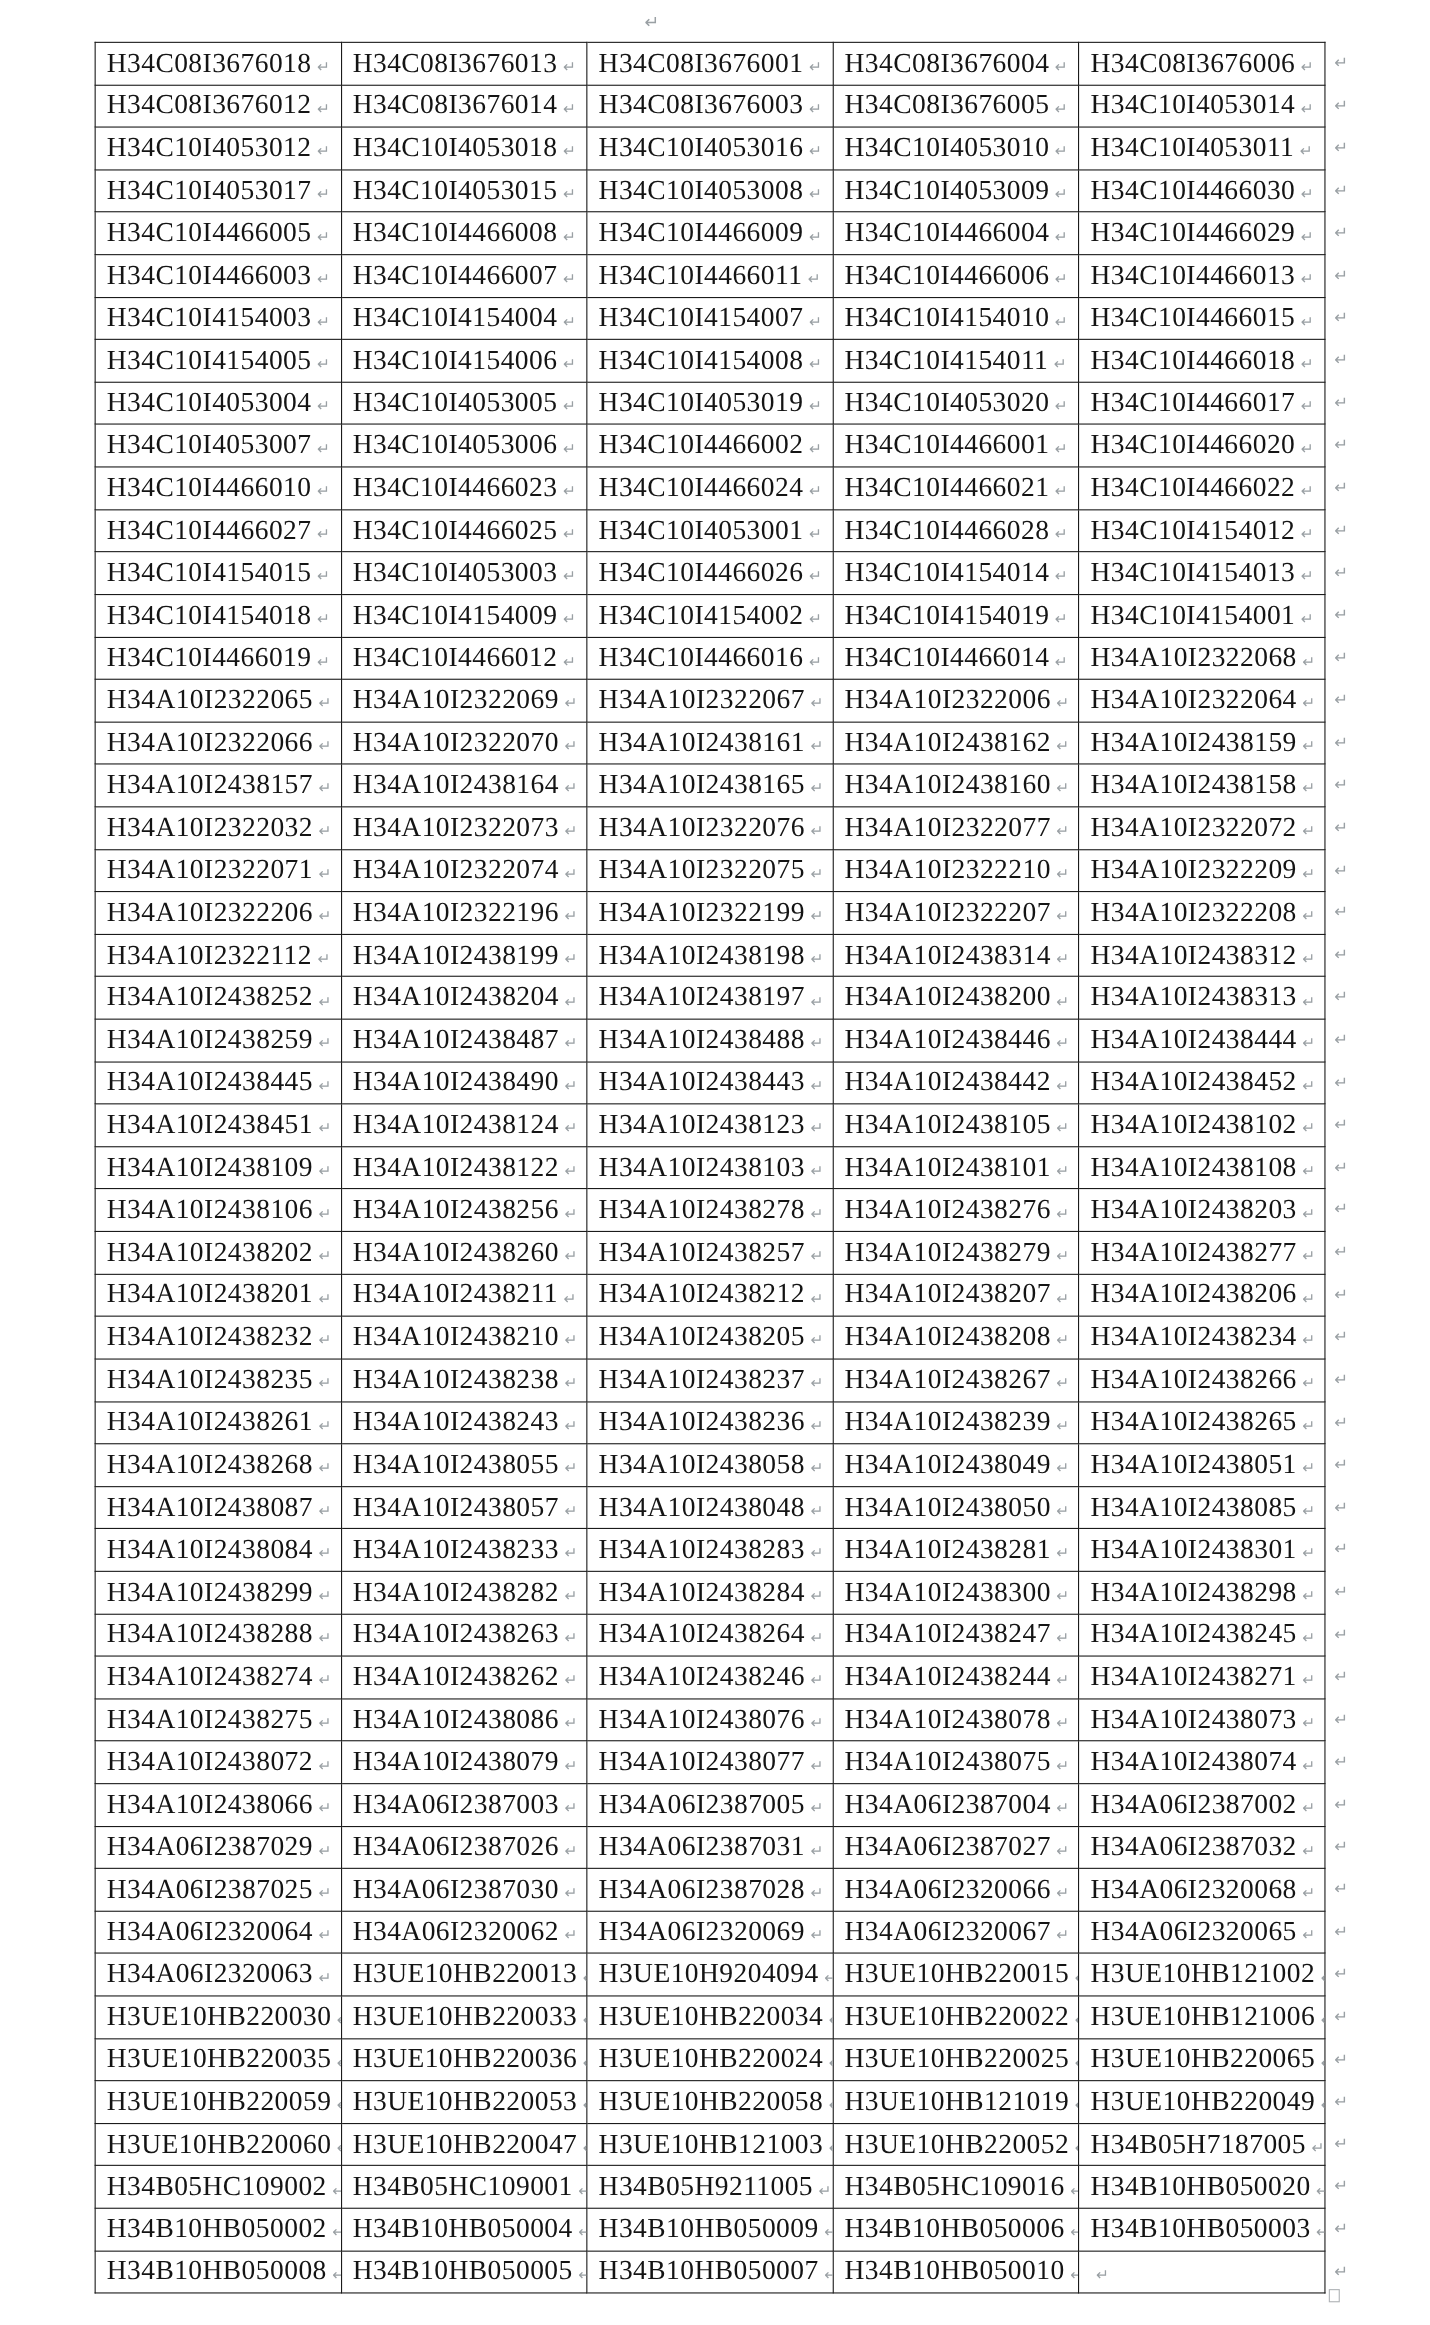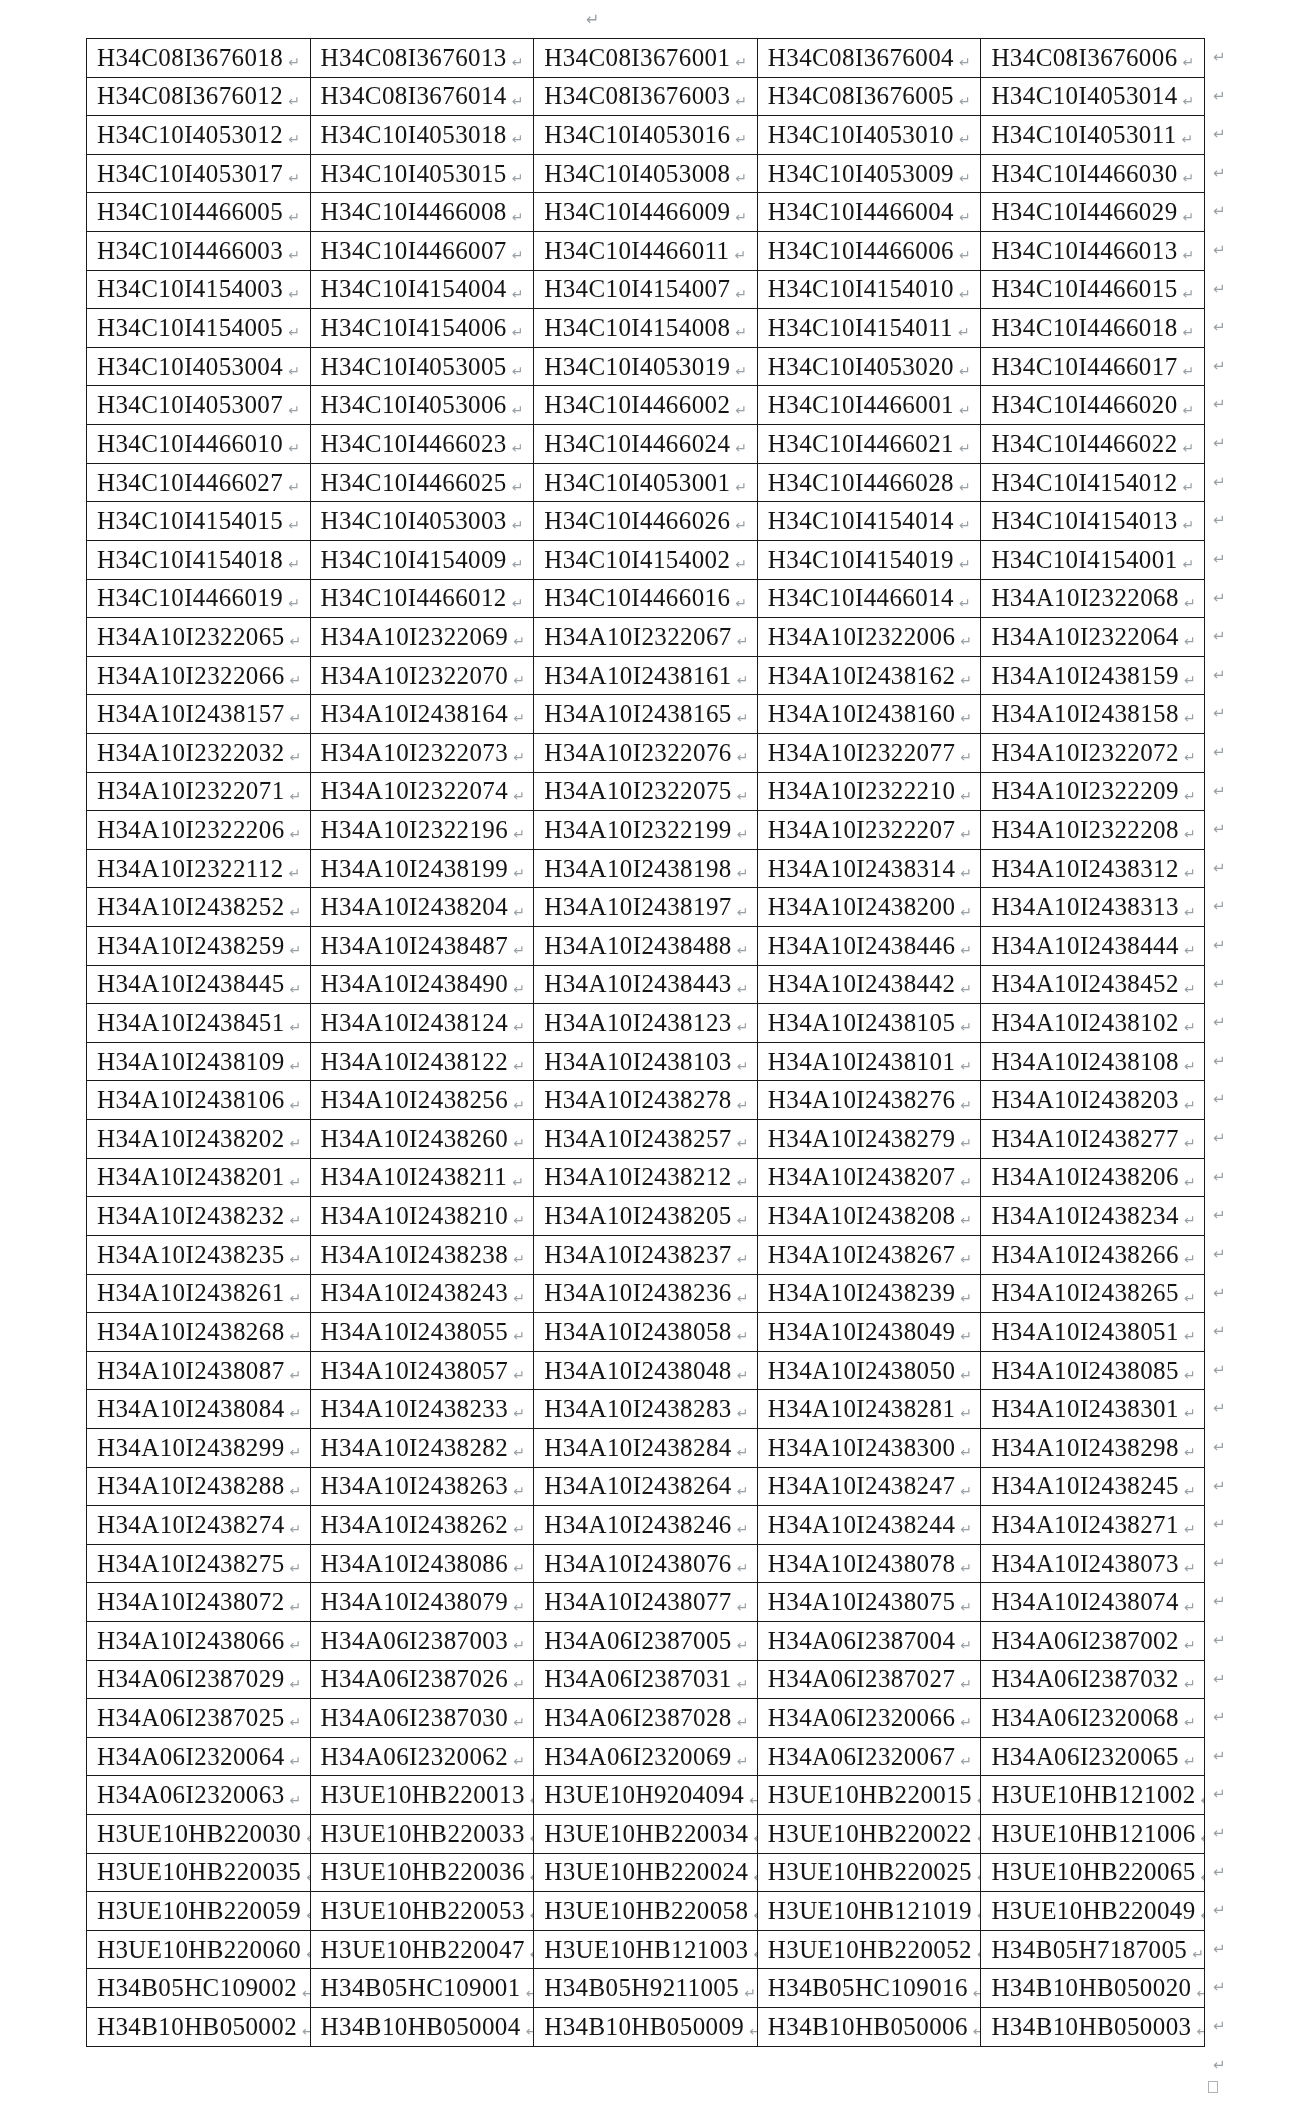--- a/index.html
+++ b/index.html
@@ -407,20 +407,27 @@
           <td><span class="code">H34B05HC109016</span><span class="pilcrow">↵</span></td>
           <td><span class="code">H34B10HB050020</span><span class="pilcrow">↵</span></td>
         </tr>
         <tr>
           <td><span class="code">H34B10HB050002</span><span class="pilcrow">↵</span></td>
           <td><span class="code">H34B10HB050004</span><span class="pilcrow">↵</span></td>
           <td><span class="code">H34B10HB050009</span><span class="pilcrow">↵</span></td>
           <td><span class="code">H34B10HB050006</span><span class="pilcrow">↵</span></td>
           <td><span class="code">H34B10HB050003</span><span class="pilcrow">↵</span></td>
         </tr>
+        <tr>
+          <td><span class="code">H34B10HB050008</span><span class="pilcrow">↵</span></td>
+          <td><span class="code">H34B10HB050005</span><span class="pilcrow">↵</span></td>
+          <td><span class="code">H34B10HB050007</span><span class="pilcrow">↵</span></td>
+          <td><span class="code">H34B10HB050010</span><span class="pilcrow">↵</span></td>
+          <td><span class="code"></span><span class="pilcrow">↵</span></td>
+        </tr>
       </tbody>
   </table>
 
   <div class="row-end-rail">
       <div class="row-end">↵</div>
       <div class="row-end">↵</div>
       <div class="row-end">↵</div>
       <div class="row-end">↵</div>
       <div class="row-end">↵</div>
       <div class="row-end">↵</div>

